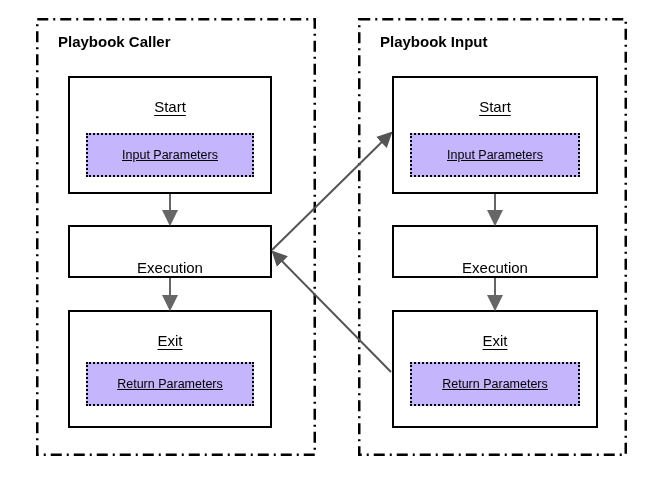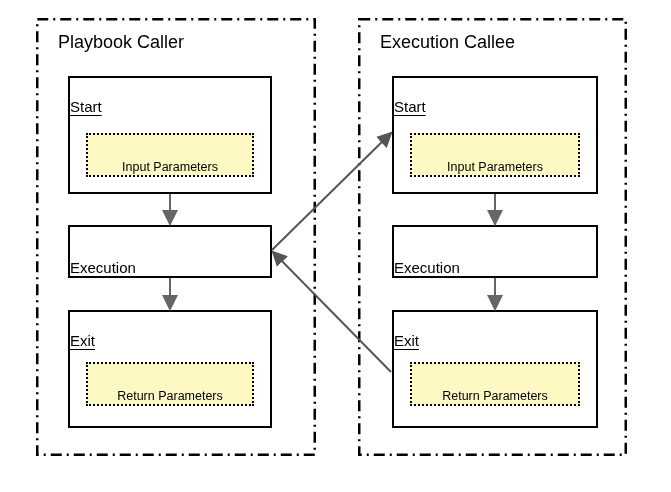--- a/index.html
+++ b/index.html
@@ -29,60 +29,62 @@
   }
   .panel-border {
     position: absolute;
     inset: 0;
     pointer-events: none;
   }
   .panel-title {
     position: absolute;
     left: 22px;
     top: 14px;
-    font-size: 18px;
+    font-size: 15px;
     line-height: 20px;
     color: #000;
     white-space: nowrap;
+    font-weight: bold;
   }
 
   #panel-caller { left: 36px;  top: 18px; width: 280px; height: 438px; }
   #panel-callee { left: 358px; top: 18px; width: 269px; height: 438px; }
 
   
   .node {
     position: absolute;
     box-sizing: border-box;
     border: 2px solid #000000;
     background: #ffffff;
   }
   .node-title {
     position: absolute;
     left: 0;
     right: 0;
-    text-align: left;
+    text-align: center;
     font-size: 15px;
     line-height: 18px;
     color: #000;
     text-decoration: underline;
     text-underline-offset: 3px;
     white-space: nowrap;
   }
   .node-tall .node-title { top: 20px; }
   .node-short .node-title { top: 32px; }
 
   
   .param-box {
     position: absolute;
     box-sizing: border-box;
     border: 2px dotted #000000;
-    background: #fef9c3;
+    background: #c4b5fd;
     display: flex;
-    align-items: flex-end;
+    align-items: center;
     justify-content: center;
+    text-decoration: underline;
   }
   .param-label {
     font-size: 12.5px;
     line-height: 15px;
     color: #000;
     white-space: nowrap;
   }
 
   
   #node-caller-start     { left: 68px;  top: 76px;  width: 204px; height: 118px; }
@@ -134,21 +136,21 @@
     <div class="node-title">Exit</div>
     <div class="param-box" id="param-caller-exit">
       <span class="param-label">Return Parameters</span>
     </div>
   </div>
 
   <div class="panel" id="panel-callee">
     <svg class="panel-border" viewBox="0 0 269 438" preserveAspectRatio="none">
       <rect x="1.25" y="1.25" width="266.5" height="435.5" fill="none" stroke="#000000" stroke-width="2.5" stroke-dasharray="11 5 2 5" stroke-linecap="butt"></rect>
     </svg>
-    <div class="panel-title">Execution Callee</div>
+    <div class="panel-title">Playbook Input</div>
   </div>
 
   <div class="node node-tall" id="node-callee-start">
     <div class="node-title">Start</div>
     <div class="param-box" id="param-callee-start">
       <span class="param-label">Input Parameters</span>
     </div>
   </div>
 
   <div class="node node-short" id="node-callee-execution">

